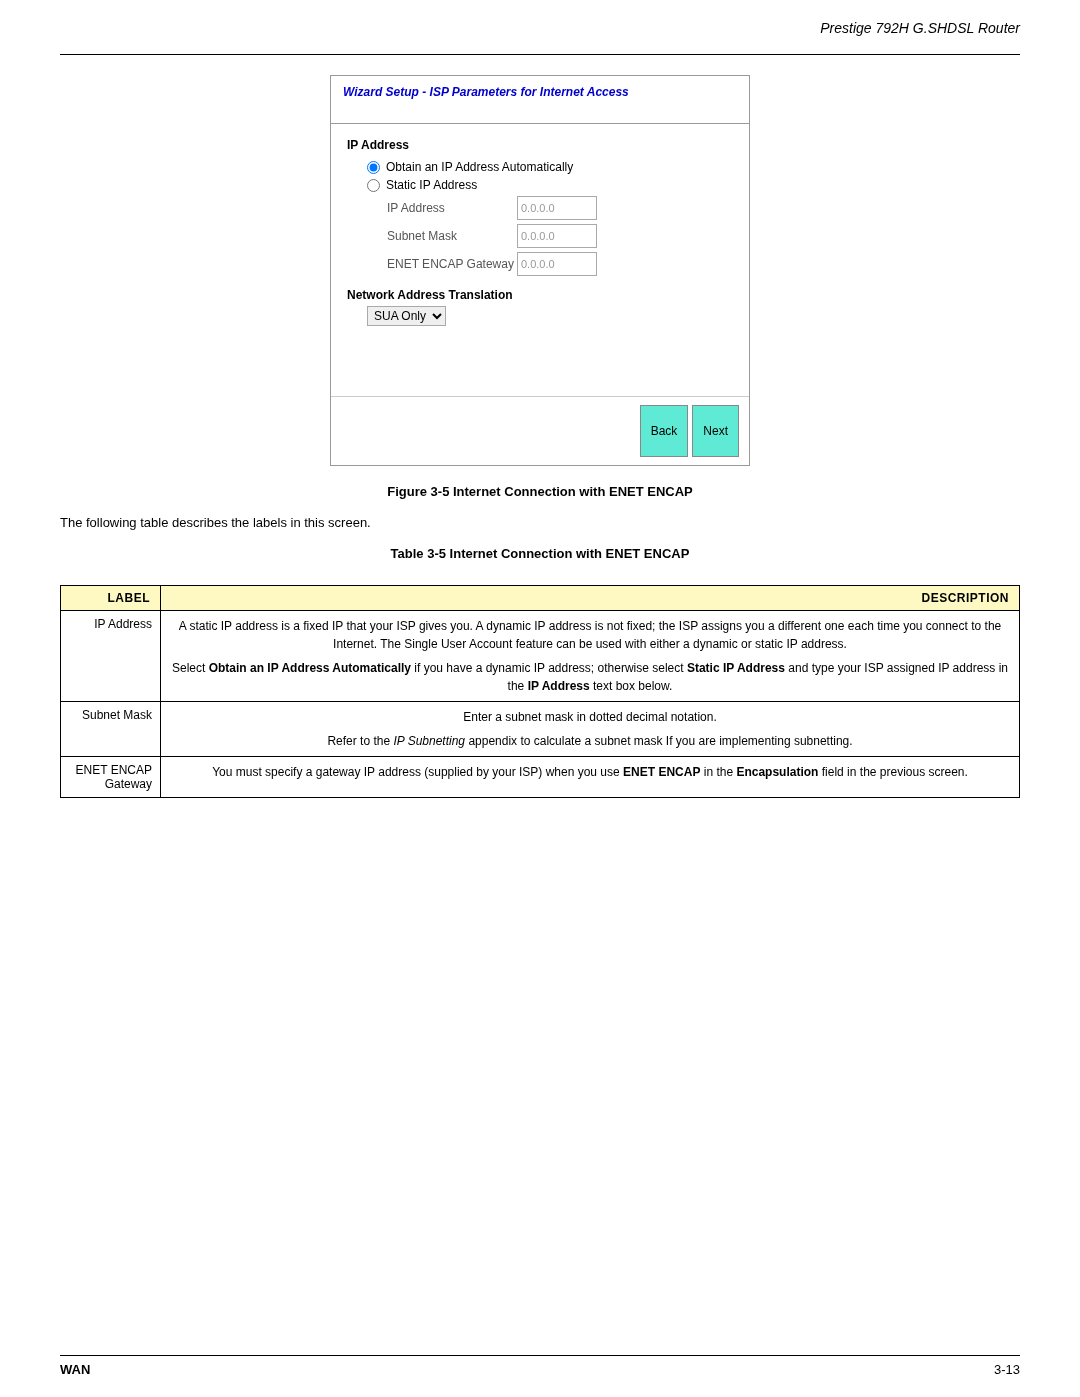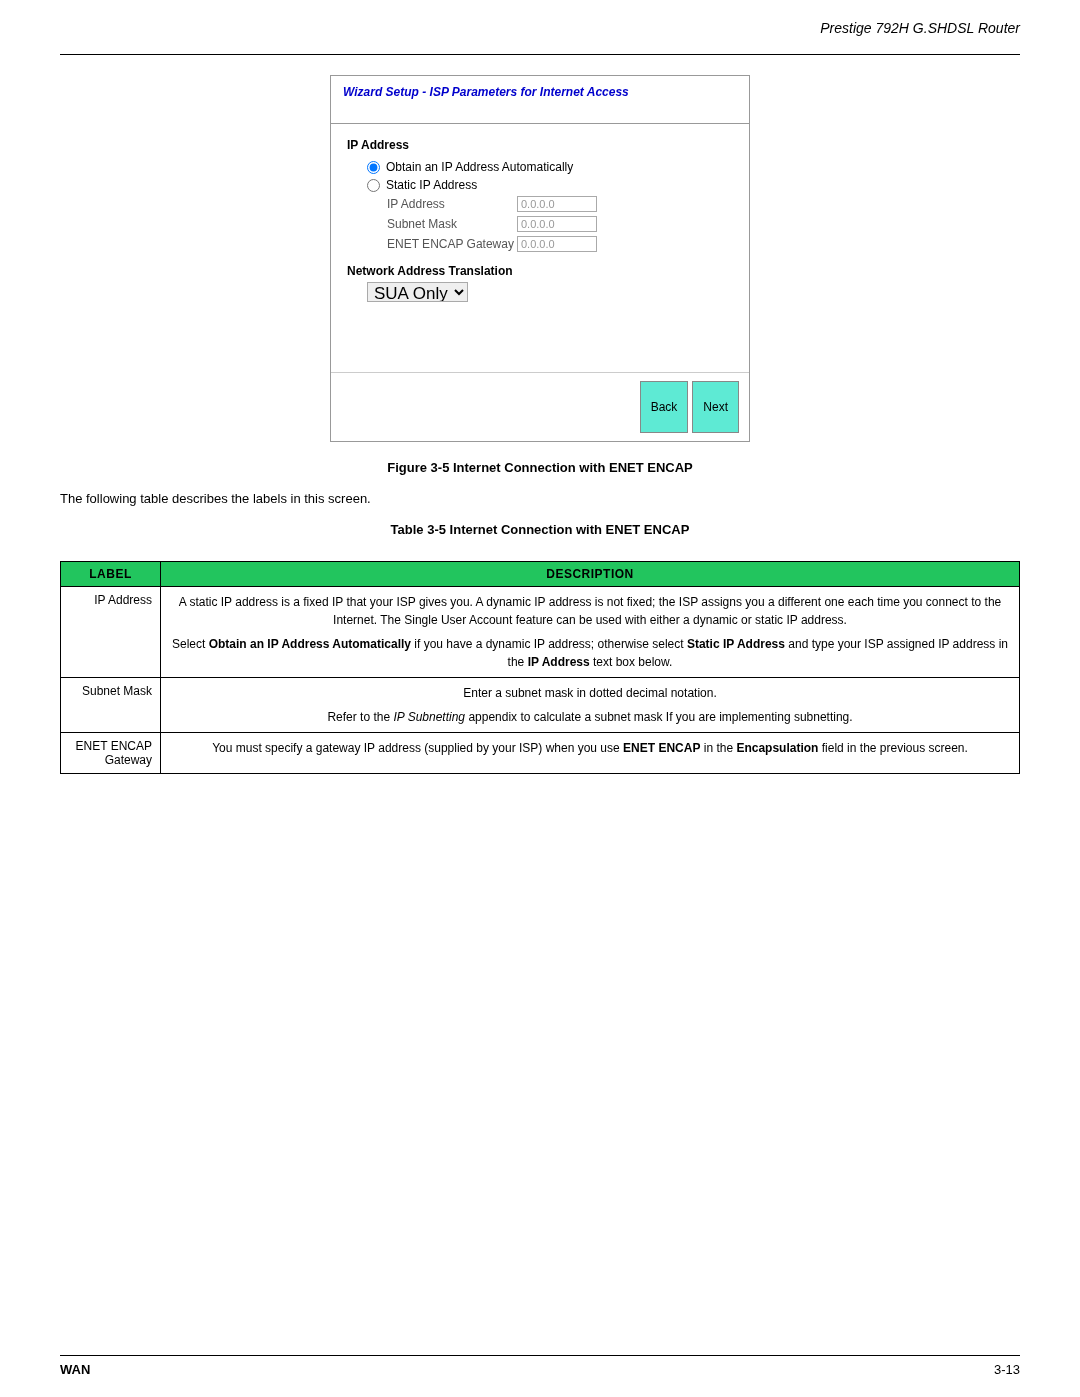--- a/index.html
+++ b/index.html
@@ -100,21 +100,21 @@
     }
 
     .ip-field-row label {
       font-size: 12px;
       width: 130px;
       color: #555;
     }
 
     .ip-field-row input[type="text"] {
       width: 80px;
-      height: 16px;
+      height: 24px;
       font-size: 11px;
       border: 1px solid #aaa;
       padding: 1px 3px;
       color: #999;
       background: #fff;
     }
 
     .nat-section {
       margin-top: 12px;
     }
@@ -125,21 +125,21 @@
       margin-bottom: 4px;
     }
 
     .nat-select-row {
       margin-left: 20px;
       display: flex;
       align-items: center;
     }
 
     .nat-select-row select {
-      font-size: 17px;
+      font-size: 12px;
       height: 20px;
       padding: 0 2px;
       border: 1px solid #aaa;
     }
 
     .wizard-footer {
       border-top: 1px solid #ccc;
       padding: 8px 10px;
       display: flex;
       justify-content: flex-end;
@@ -181,24 +181,24 @@
     }
 
     
     .data-table {
       width: 100%;
       border-collapse: collapse;
       margin-bottom: 20px;
     }
 
     .data-table th {
-      background: #22c55e;
+      background: #fef9c3;
       border: 1px solid #000;
       padding: 5px 10px;
-      text-align: center;
+      text-align: right;
       font-size: 12px;
       font-weight: bold;
       letter-spacing: 0.5px;
       text-transform: uppercase;
     }
 
     .data-table td {
       border: 1px solid #000;
       padding: 6px 8px;
       font-size: 12px;

